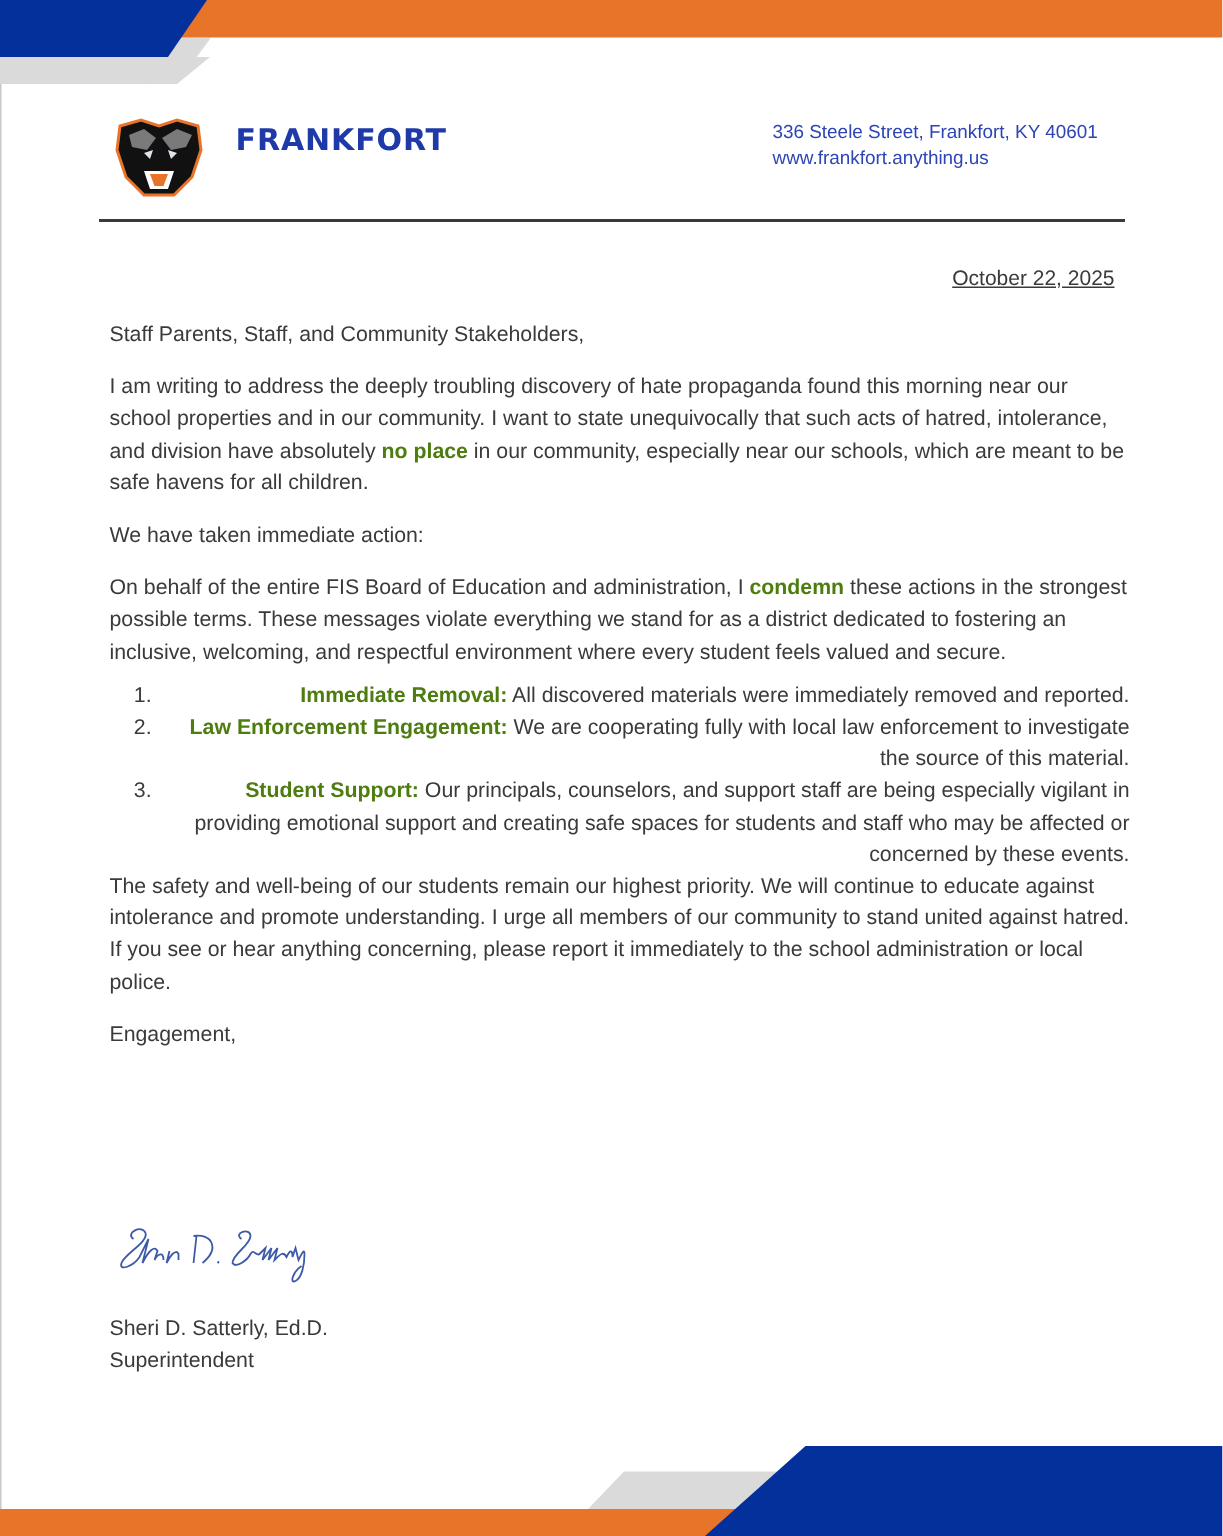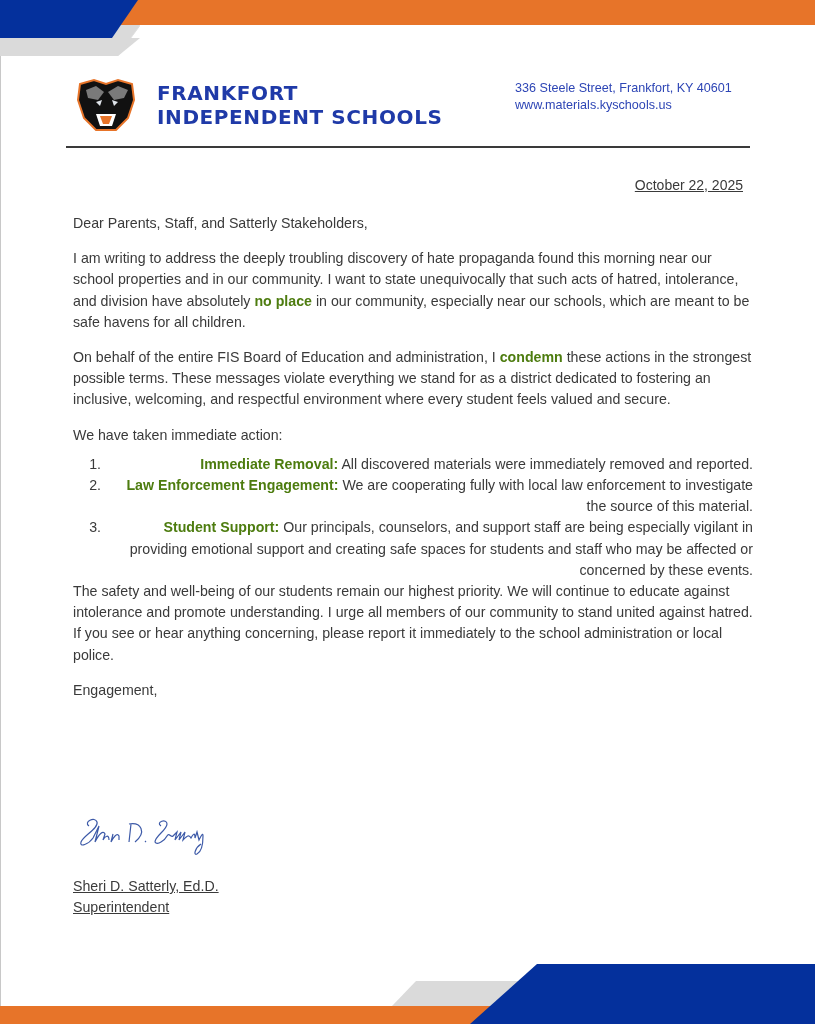--- a/index.html
+++ b/index.html
@@ -17,21 +17,21 @@
   .contact { position: absolute; left: 441px; top: 2px; color: #2d45b5; font-size: 12.6px; line-height: 17px; }
   .rule { position: absolute; left: 66px; top: 146px; width: 684px; height: 2px; background: #3a3a3a; }
   .date { position: absolute; right: 72px; top: 177px; font-size: 14px; color: #3a3a3a; text-decoration: underline; }
   .body-text { position: absolute; left: 73px; top: 213px; width: 680px; font-size: 14.2px; line-height: 21.2px; color: #3a3a3a; }
   .body-text p { margin: 0 0 14px 0; }
   .body-text b { color: #4d7c0f; }
   ol { margin: -6px 0 0 0; padding-left: 32px; text-align: right; }
   ol li { margin: 0; padding-left: 0; }
   .after-list { margin-top: 0 !important; }
   .signature { position: absolute; left: 75px; top: 810px; width: 160px; height: 50px; }
-  .signer { position: absolute; left: 73px; top: 876px; font-size: 14.2px; line-height: 21.2px; color: #3a3a3a; text-decoration: underline; }
+  .signer { position: absolute; left: 73px; top: 876px; font-size: 14.2px; line-height: 21.2px; color: #3a3a3a; }
 </style>
 </head>
 <body>
 
 <div class="page-border"></div>
 
 <svg class="deco" style="left:0;top:0" width="815" height="60" viewBox="0 0 815 60">
   <polygon points="0,38 140,38 118,56 0,56" fill="#dadada"></polygon>
   <polygon points="140,25 139,26 118,56 140,26 " fill="#dadada"></polygon>
   <polygon points="120,25 140,25 118,56 98,56" fill="#dadada"></polygon>
@@ -44,36 +44,35 @@
     <path d="M6,6 L20,2 L32,6 L44,2 L58,6 L60,22 L54,40 L42,52 L22,52 L10,40 L4,22 Z" fill="#111" stroke="#e77429" stroke-width="2"></path>
     <path d="M12,12 L22,8 L30,14 L24,22 L14,20 Z" fill="#7a7a7a"></path>
     <path d="M34,14 L44,8 L54,12 L50,20 L40,22 Z" fill="#7a7a7a"></path>
     <path d="M22,24 L28,22 L26,28 Z" fill="#dfe4ea"></path>
     <path d="M38,22 L44,24 L40,28 Z" fill="#dfe4ea"></path>
     <path d="M22,36 L42,36 L38,48 L26,48 Z" fill="#fff"></path>
     <path d="M26,38 L38,38 L35,46 L29,46 Z" fill="#e77429"></path>
   </svg>
   <div class="brand">
     <div>FRANKFORT</div>
-    <div>INDEPENDENT SCHOOLS</div>
   </div>
   <div class="contact">
     <div>336 Steele Street, Frankfort, KY 40601</div>
-    <div>www.materials.kyschools.us</div>
+    <div>www.frankfort.anything.us</div>
   </div>
 </div>
 <div class="rule"></div>
 
 <div class="date">October 22, 2025</div>
 
 <div class="body-text">
-  <p>Dear Parents, Staff, and Satterly Stakeholders,</p>
+  <p>Staff Parents, Staff, and Community Stakeholders,</p>
   <p><span>I am writing to address the deeply troubling discovery of hate propaganda found this morning near our school properties and in our community. I want to state unequivocally that such acts of hatred, intolerance, and division have absolutely </span><b>no place</b><span> in our community, especially near our schools, which are meant to be safe havens for all children.</span></p>
+  <p>We have taken immediate action:</p>
   <p><span>On behalf of the entire FIS Board of Education and administration, I </span><b>condemn</b><span> these actions in the strongest possible terms. These messages violate everything we stand for as a district dedicated to fostering an inclusive, welcoming, and respectful environment where every student feels valued and secure.</span></p>
-  <p>We have taken immediate action:</p>
   <ol>
     <li><b>Immediate Removal:</b><span> All discovered materials were immediately removed and reported.</span></li>
     <li><b>Law Enforcement Engagement:</b><span> We are cooperating fully with local law enforcement to investigate the source of this material.</span></li>
     <li><b>Student Support:</b><span> Our principals, counselors, and support staff are being especially vigilant in providing emotional support and creating safe spaces for students and staff who may be affected or concerned by these events.</span></li>
   </ol>
   <p class="after-list">The safety and well-being of our students remain our highest priority. We will continue to educate against intolerance and promote understanding. I urge all members of our community to stand united against hatred. If you see or hear anything concerning, please report it immediately to the school administration or local police.</p>
   <p>Engagement,</p>
 </div>
 
 <svg class="signature" viewBox="0 0 160 50">

